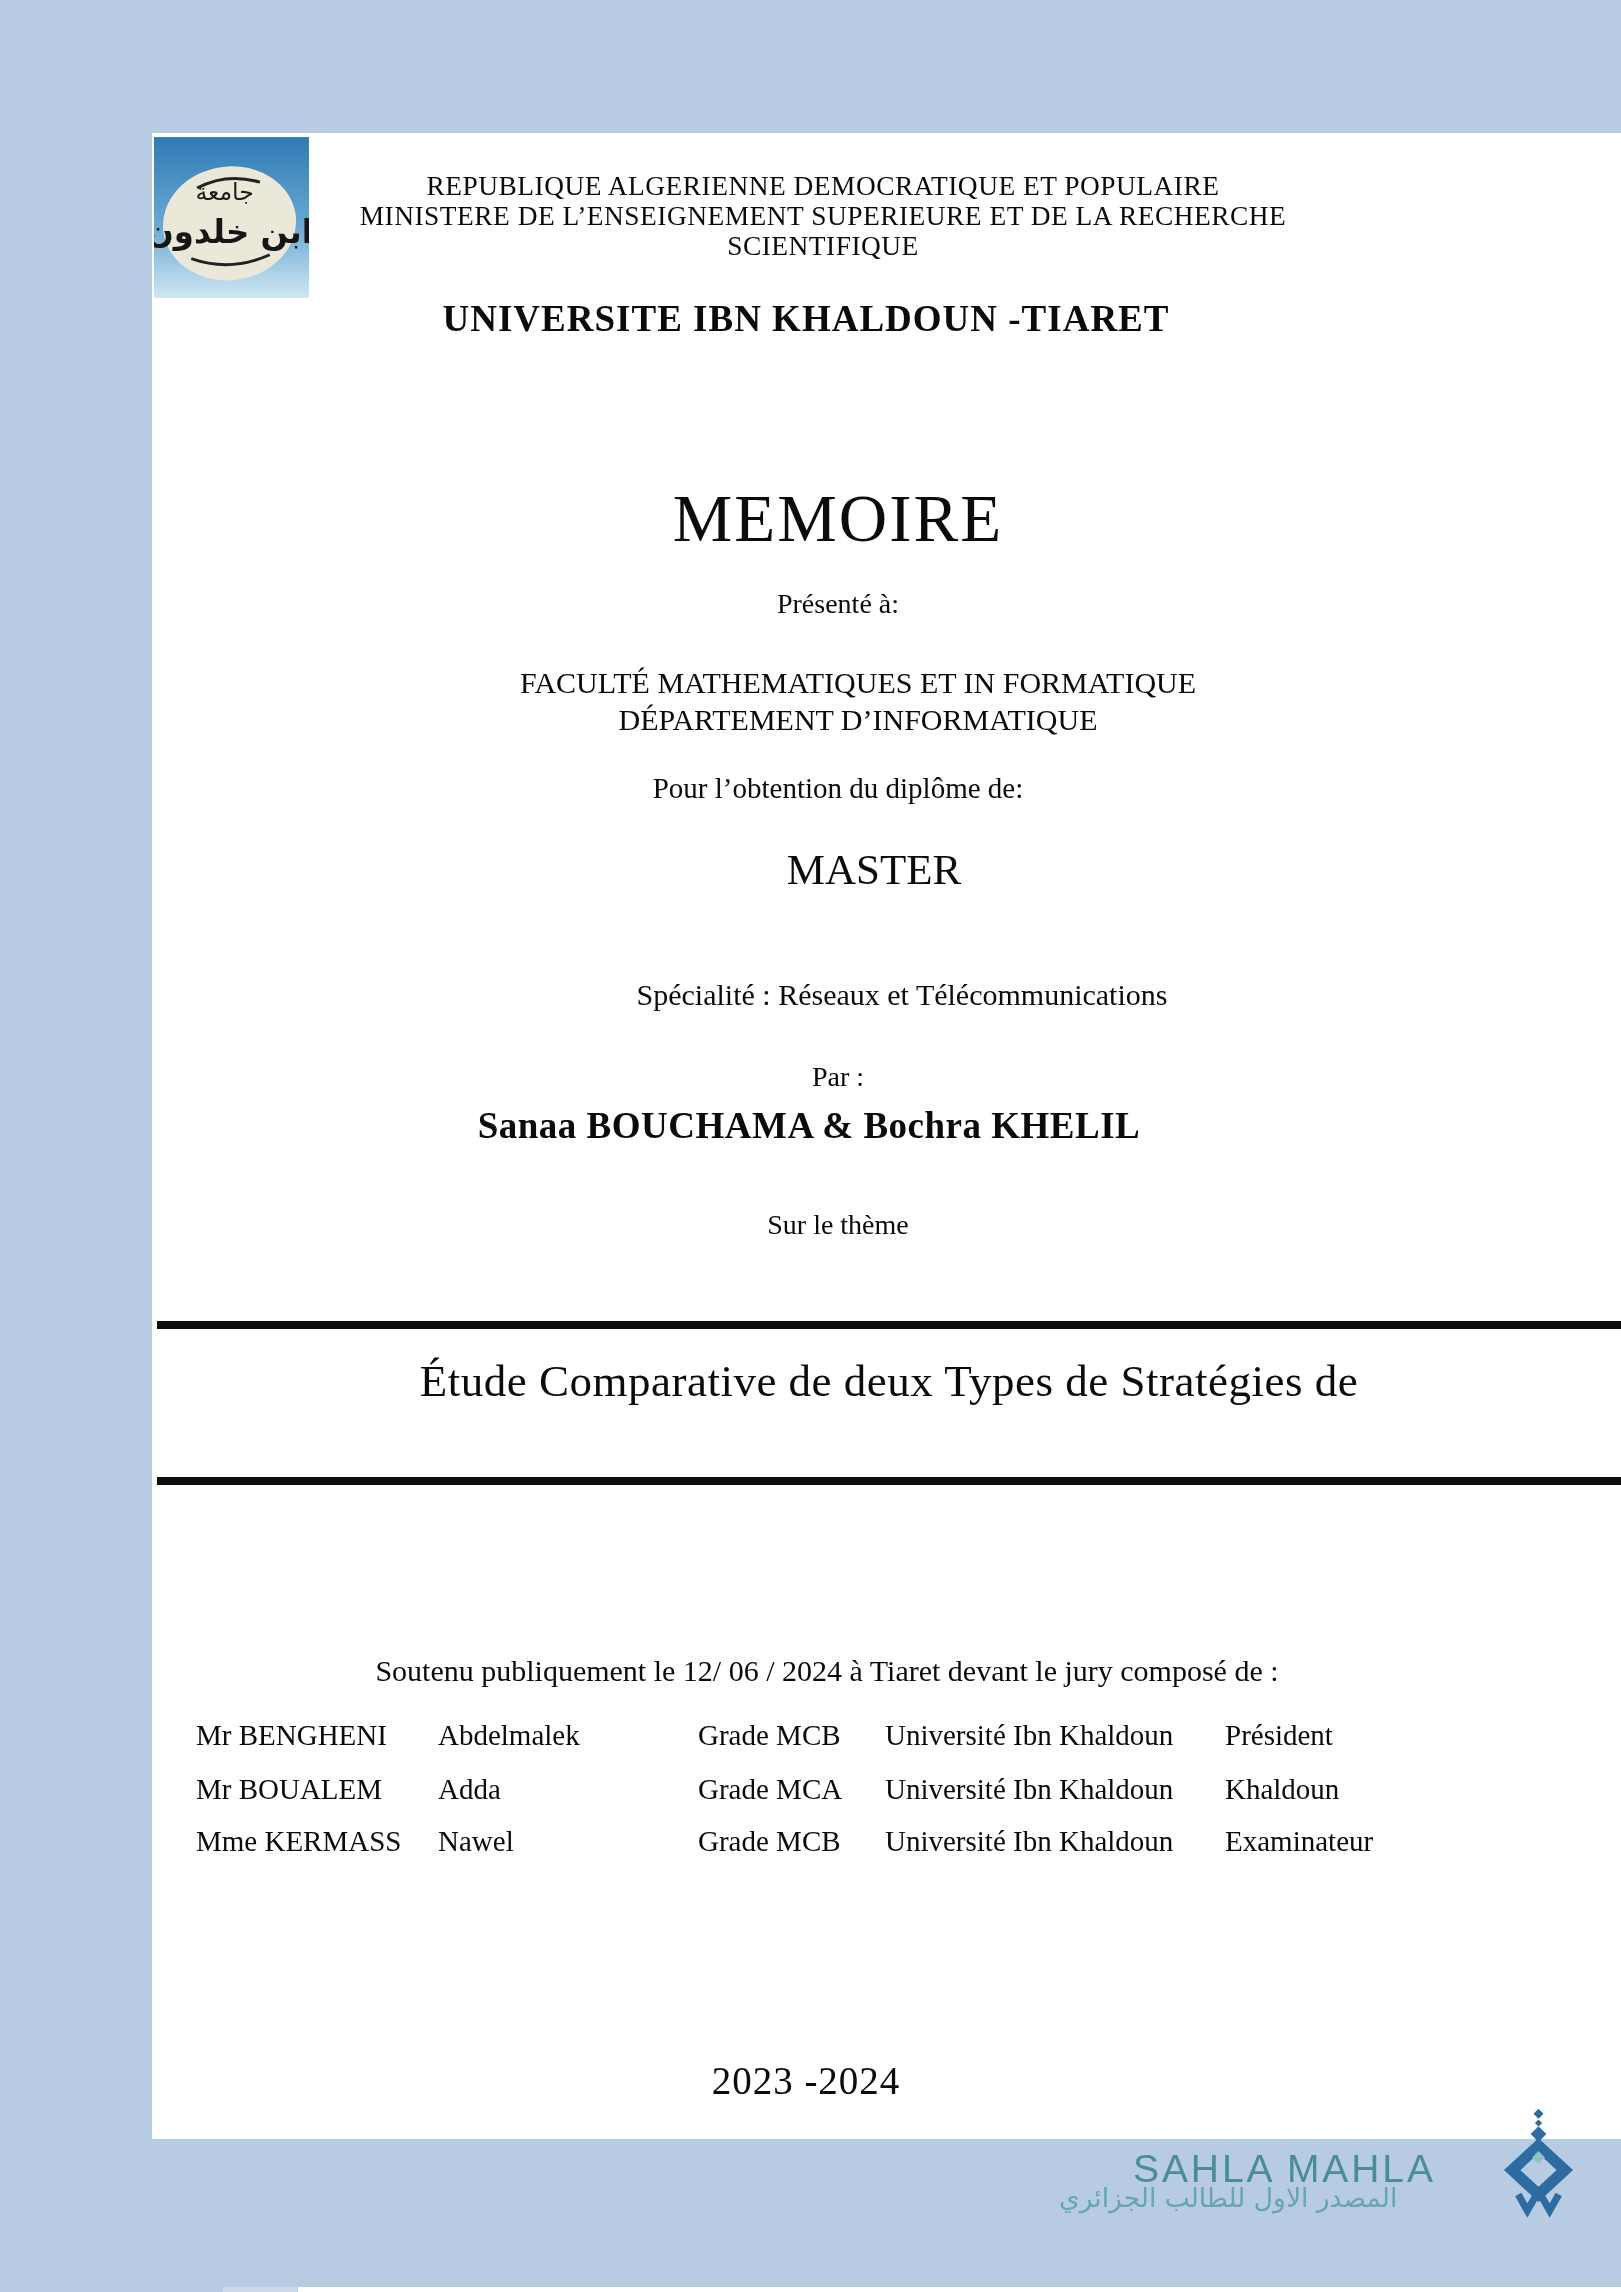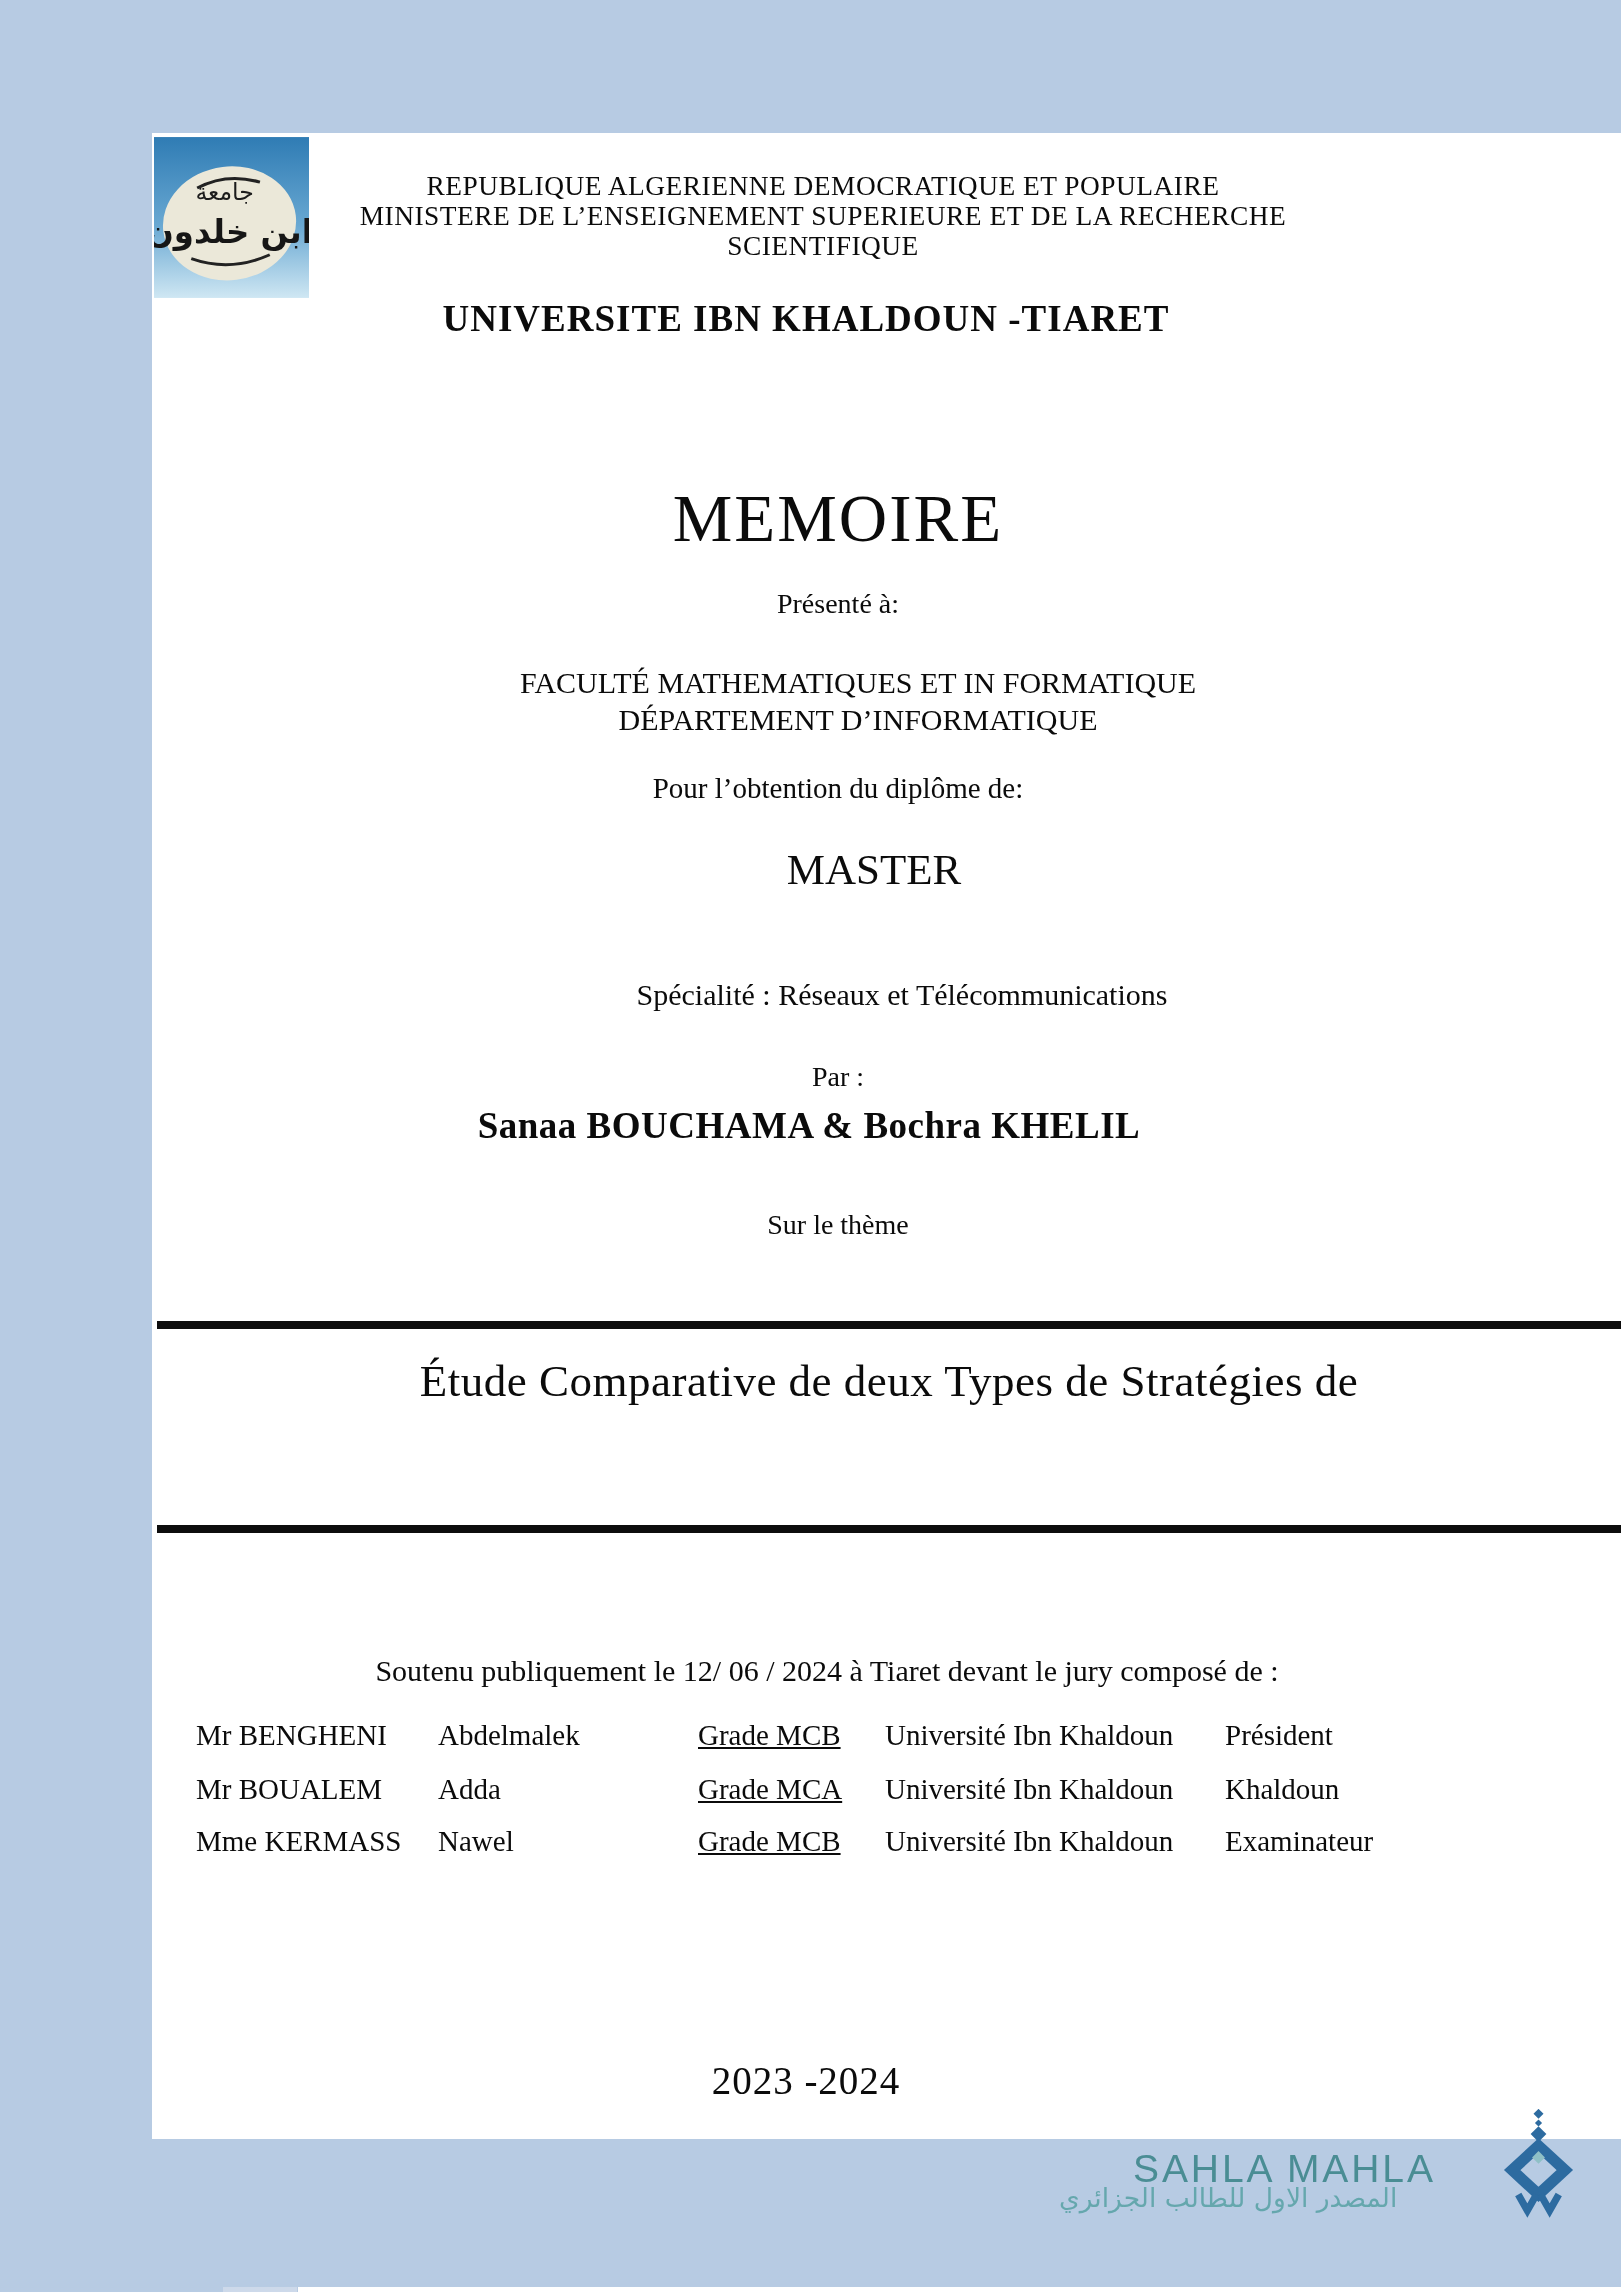--- a/index.html
+++ b/index.html
@@ -47,40 +47,40 @@
   .master{ left:152px;top:845px;width:1372px;font-size:43px;padding-left:36px; }
   .specialite{ left:216px;top:978px;width:1372px;font-size:30px; }
   .par{ left:152px;top:1061px;width:1372px;font-size:28px; }
   .authors{
     left:123px;top:1104px;width:1372px;
     font-size:37px;font-weight:bold;letter-spacing:0.5px;
   }
   .theme-label{ left:152px;top:1209px;width:1372px;font-size:28px; }
   .title-box{
     position:absolute;left:157px;top:1321px;
-    width:1464px;height:212px;
+    width:1464px;height:164px;
     box-sizing:border-box;
     border-top:8.8px solid #0d0d0d;
     border-bottom:8.8px solid #0d0d0d;
     text-align:center;
     padding-top:25.5px;
   }
   .title-line{
     font-size:45px;letter-spacing:0.5px;white-space:nowrap;
   }
   .title-line.first{ margin-bottom:55px; }
   .soutenu{ left:141px;top:1654px;width:1372px;font-size:30px; }
   .jury-row{
     position:absolute;left:0;width:100%;height:39px;
     font-size:29px;
   }
   .jury-row span{ position:absolute;white-space:nowrap; }
   .jc1{ left:196px; }
   .jc2{ left:438px; }
-  .jc3{ left:698px;text-decoration:underline; }
+  .jc3{ left:698px; }
   .jc4{ left:885px; }
   .jc5{ left:1225px; }
   .year{ left:120px;top:2058px;width:1372px;font-size:39px;letter-spacing:1px; }
   .brand{
     position:absolute;left:1133px;top:2147px;
     font-family:"Liberation Sans", sans-serif;
     font-size:39px;font-weight:normal;letter-spacing:2.9px;
     color:#4a8d94;white-space:nowrap;
   }
   .tagline{

